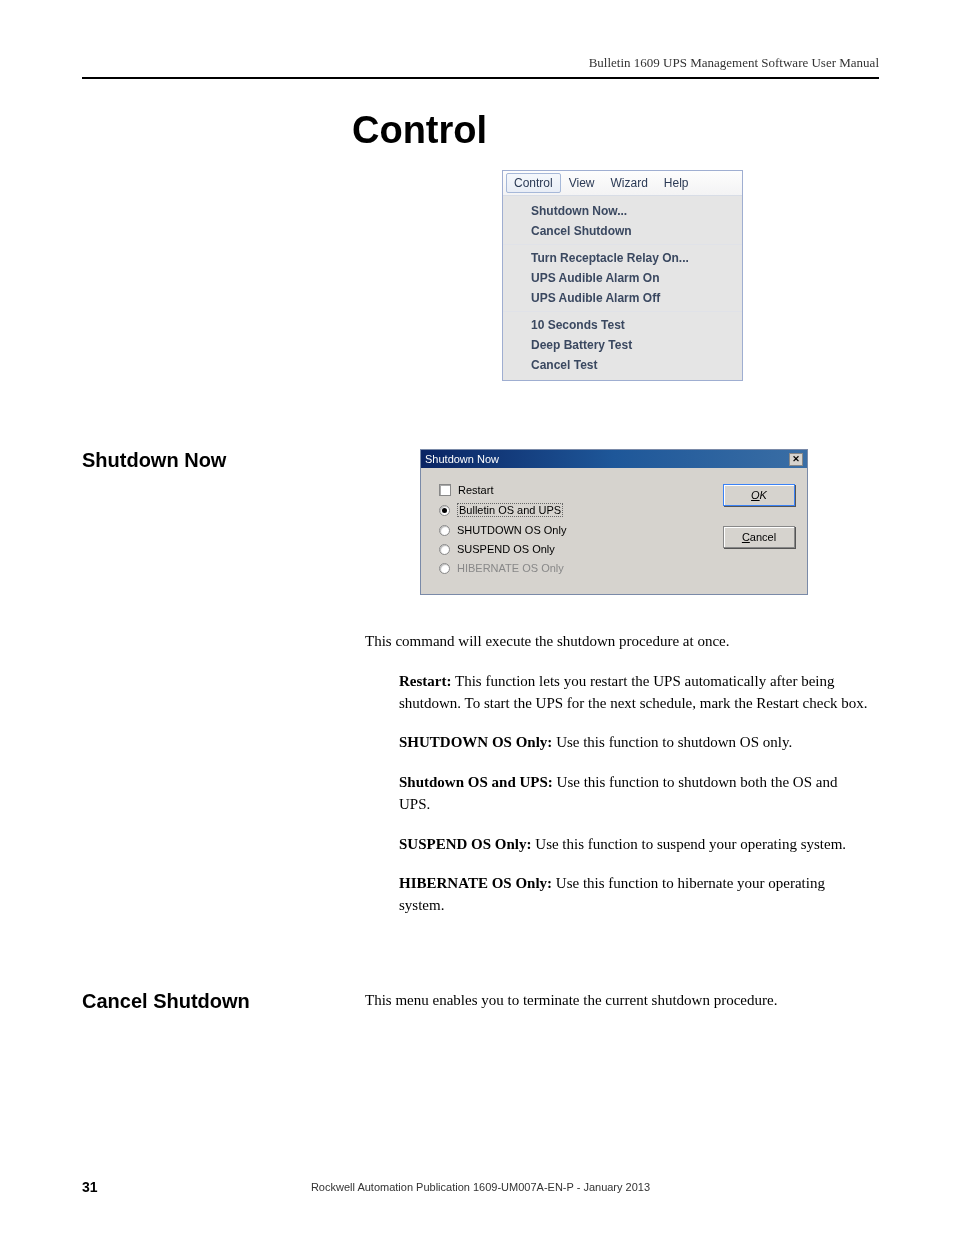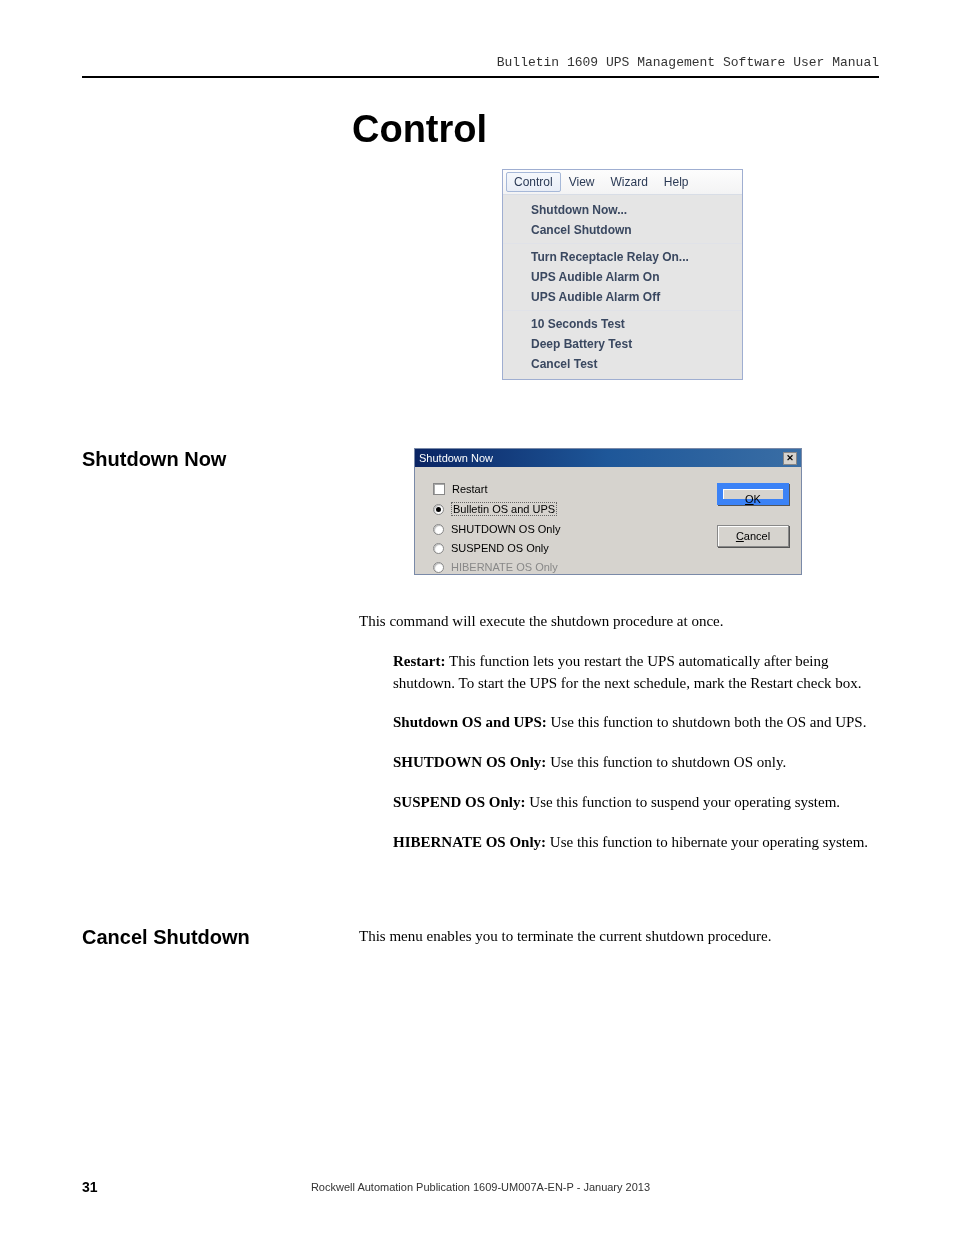--- a/index.html
+++ b/index.html
@@ -12,21 +12,21 @@
       position: relative;
     }
     .page {
       padding: 55px 75px 40px 82px;
       height: 100%;
       position: relative;
     }
     .header-text {
       text-align: right;
       font-size: 13px;
-      font-family: Liberation Mono, monospace;
+      font-family: Liberation Serif, serif;
       color: #333;
       margin-bottom: 6px;
     }
     .hr-top {
       border: none;
       border-top: 2px solid #000;
       margin-bottom: 30px;
     }
     .h1-title {
       font-family: Arial, sans-serif;
@@ -69,21 +69,21 @@
     .menu-group { border-bottom: 1px solid #e0e2e8; padding: 3px 0; }
     .menu-group:last-child { border-bottom: none; }
     .menu-item {
       padding: 3px 10px 3px 28px;
       color: #3a4860;
       font-size: 12px;
     }
     .section-row {
       display: flex;
       margin-top: 68px;
-      gap: 7px;
+      gap: 13px;
     }
     .section-row.cancel { margin-top: 55px; }
     .left-col {
       width: 270px;
       flex-shrink: 0;
     }
     .right-col {
       flex: 1;
       padding-right: 10px;
     }
@@ -117,21 +117,21 @@
       border: 1px solid #888;
       font-size: 9px;
       line-height: 10px;
       text-align: center;
       color: #000;
       font-family: Arial;
       font-weight: bold;
     }
     .dialog-body {
       display: flex;
-      padding: 16px 12px 1px 18px;
+      padding: 16px 12px 20px 18px;
       justify-content: space-between;
     }
     .radio-group { display: flex; flex-direction: column; gap: 7px; }
     .radio-row, .check-row {
       display: flex;
       align-items: center;
       gap: 7px;
       font-size: 11px;
       color: #000;
     }
@@ -161,21 +161,21 @@
     .win-btn {
       width: 72px; height: 22px;
       background: #d6d3ce;
       border: 1px solid #888;
       box-shadow: 1px 1px 0 #fff inset, 1px 1px 0 #555;
       font-size: 11px;
       text-align: center;
       line-height: 20px;
       color: #000;
     }
-    .win-btn.default { border: 6px solid #3b82f6; }
+    .win-btn.default { border: 1px solid #3b82f6; font-style: italic; }
     .body-text {
       font-size: 15px;
       line-height: 1.45;
       margin-top: 36px;
     }
     .defs { margin-top: 18px; padding-left: 34px; }
     .defs p { margin-bottom: 18px; font-size: 15px; line-height: 1.45; }
     .defs p strong { font-weight: bold; text-align: center; }
     .cancel-text {
       font-size: 15px;
@@ -266,22 +266,22 @@
             <div class="win-btn default"><u>O</u><span>K</span></div>
             <div class="win-btn"><u>C</u>ancel</div>
           </div>
         </div>
       </div>
 
       <p class="body-text">This command will execute the shutdown procedure at once.</p>
 
       <div class="defs">
         <p><strong>Restart:</strong><span> This function lets you restart the UPS automatically after being shutdown. To start the UPS for the next schedule, mark the Restart check box.</span></p>
+        <p><strong>SHUTDOWN OS Only:</strong><span> Use this function to shutdown OS only.</span></p>
         <p><strong>Shutdown OS and UPS:</strong><span> Use this function to shutdown both the OS and UPS.</span></p>
-        <p><strong>SHUTDOWN OS Only:</strong><span> Use this function to shutdown OS only.</span></p>
         <p><strong>SUSPEND OS Only:</strong><span> Use this function to suspend your operating system.</span></p>
         <p><strong>HIBERNATE OS Only:</strong><span> Use this function to hibernate your operating system.</span></p>
       </div>
     </div>
   </div>
 
   <div class="section-row cancel">
     <div class="left-col">
       <h2 class="h2-title">Cancel Shutdown</h2>
     </div>

